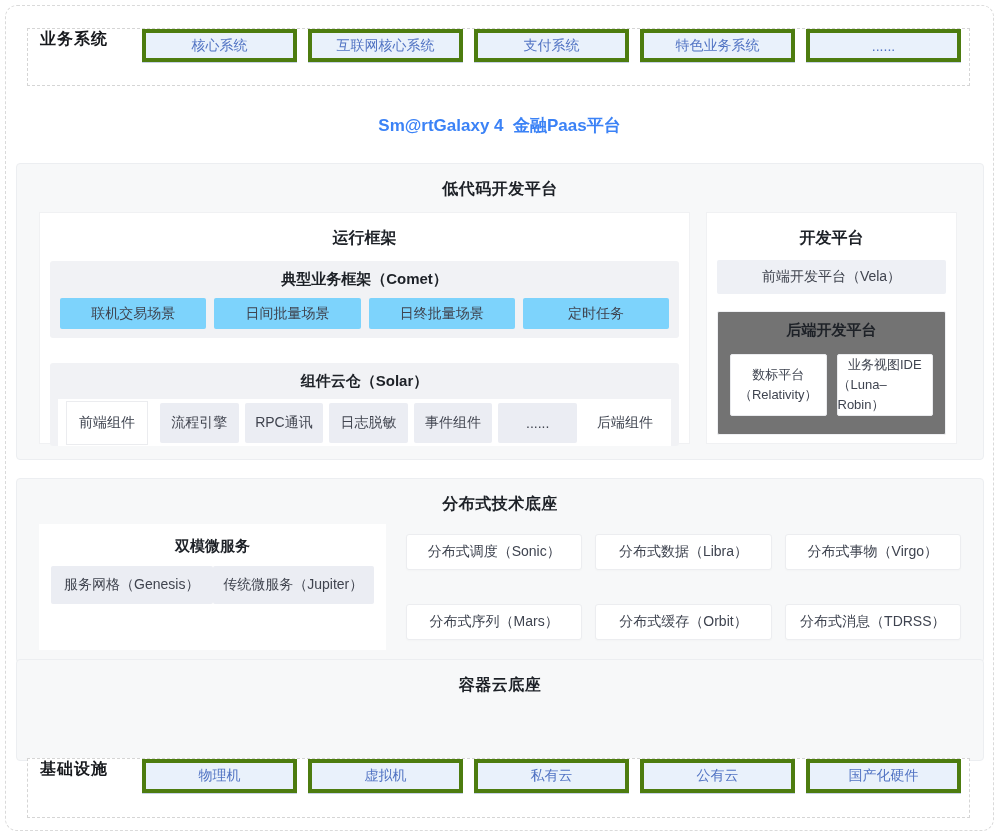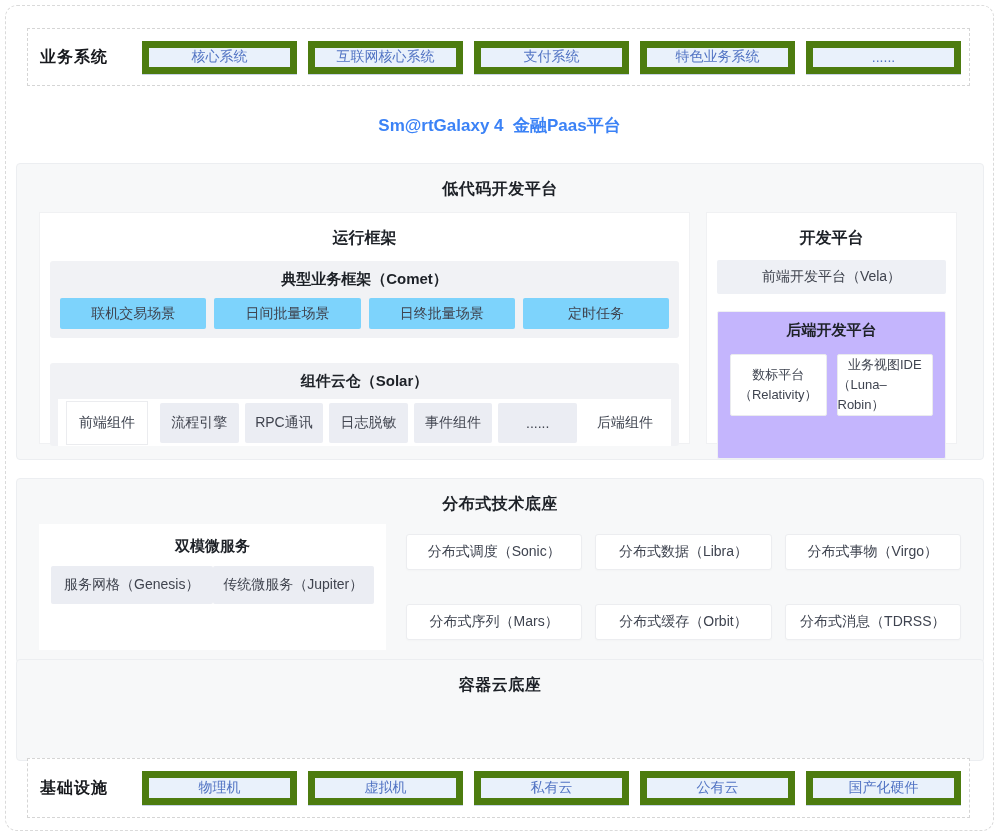--- a/index.html
+++ b/index.html
@@ -14,36 +14,36 @@
   .card-outline {
     position: absolute; inset: 5px;
     border: 1px dashed #dadada;
     border-radius: 12px;
     pointer-events: none;
   }
   
   .dashed-row {
     position: absolute; left: 27px; width: 943px;
     border: 1px dashed #d5d5d5;
-    display: flex; align-items: center;
+    display: flex; align-items: flex-start;
     background: #fff;
   }
   #biz-row { top: 28px; height: 58px; }
   #infra-row { top: 758px; height: 60px; }
   .row-label {
     width: 114px; padding-left: 12px;
     font-size: 16px; font-weight: bold; color: #17191d;
     letter-spacing: 1px;
   }
   .row-items { flex: 1; display: flex; gap: 11px; padding-right: 8px; }
   .blue-btn {
     flex: 1; height: 33px;
     display: flex; align-items: center; justify-content: center;
     background: #e9f1fb;
-    border: 7px solid #4d7c0f;
+    border: 4px solid #4d7c0f;
     box-shadow: 0 1px 0 rgba(130,155,200,.45);
     color: #5173c3; font-size: 14px;
   }
   #infra-row .blue-btn { height: 34px; }
 
   
   #platform-title {
     position: absolute; top: 114px; left: 0; width: 100%;
     text-align: center; font-size: 17px; font-weight: bold;
     color: #3b82f6; white-space: pre;
@@ -115,22 +115,22 @@
 
   
   #devplat-box { flex: 1; }
   #vela-chip {
     margin: 11px 10px 0 10px; height: 34px;
     background: #eef0f5; border-radius: 2px;
     display: flex; align-items: center; justify-content: center;
     font-size: 14px; color: #40444f;
   }
   #backend-box {
-    margin: 17px 10px 0 10px; height: 148px;
-    background: #c4b5fd; border: 1px solid #eff0f3; border-radius: 2px;
+    margin: 17px 10px 0 10px; height: 124px;
+    background: #737373; border: 1px solid #eff0f3; border-radius: 2px;
   }
   #backend-items { display: flex; gap: 10px; margin: 14px 12px 0 12px; }
   .backend-chip {
     flex: 1; height: 62px;
     background: #ffffff; border: 1px solid #eaebee; border-radius: 2px;
     display: flex; flex-direction: column; align-items: center; justify-content: center;
     font-size: 13px; color: #3f4450; line-height: 1.55;
   }
 
   

